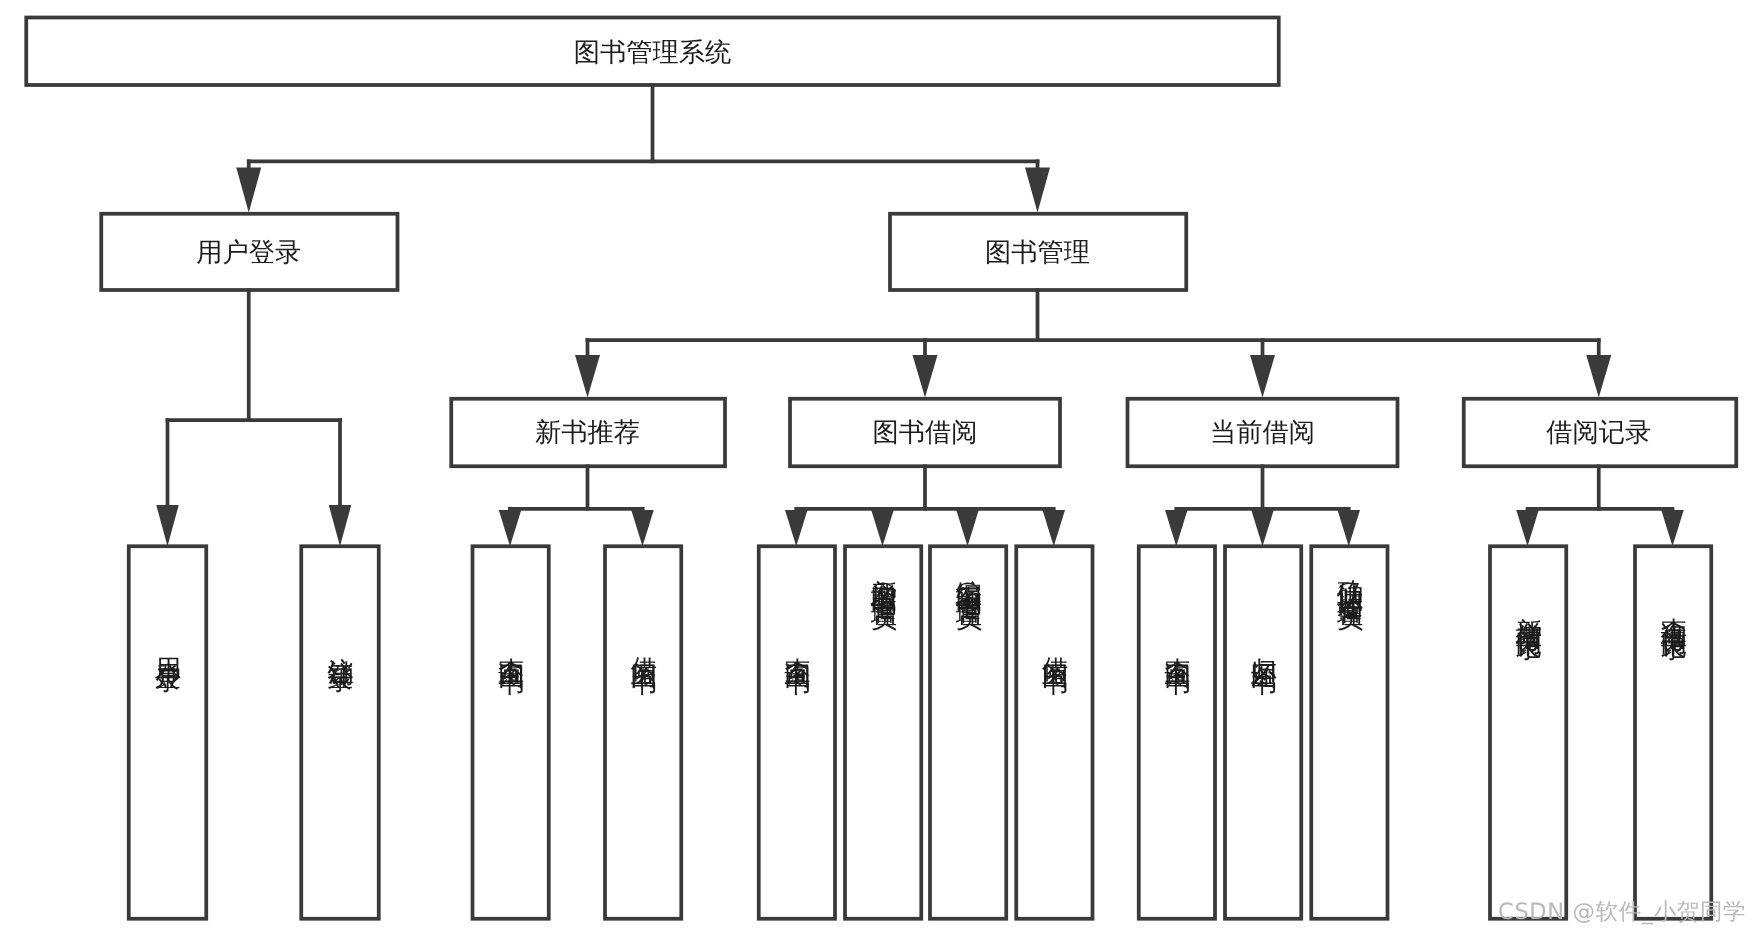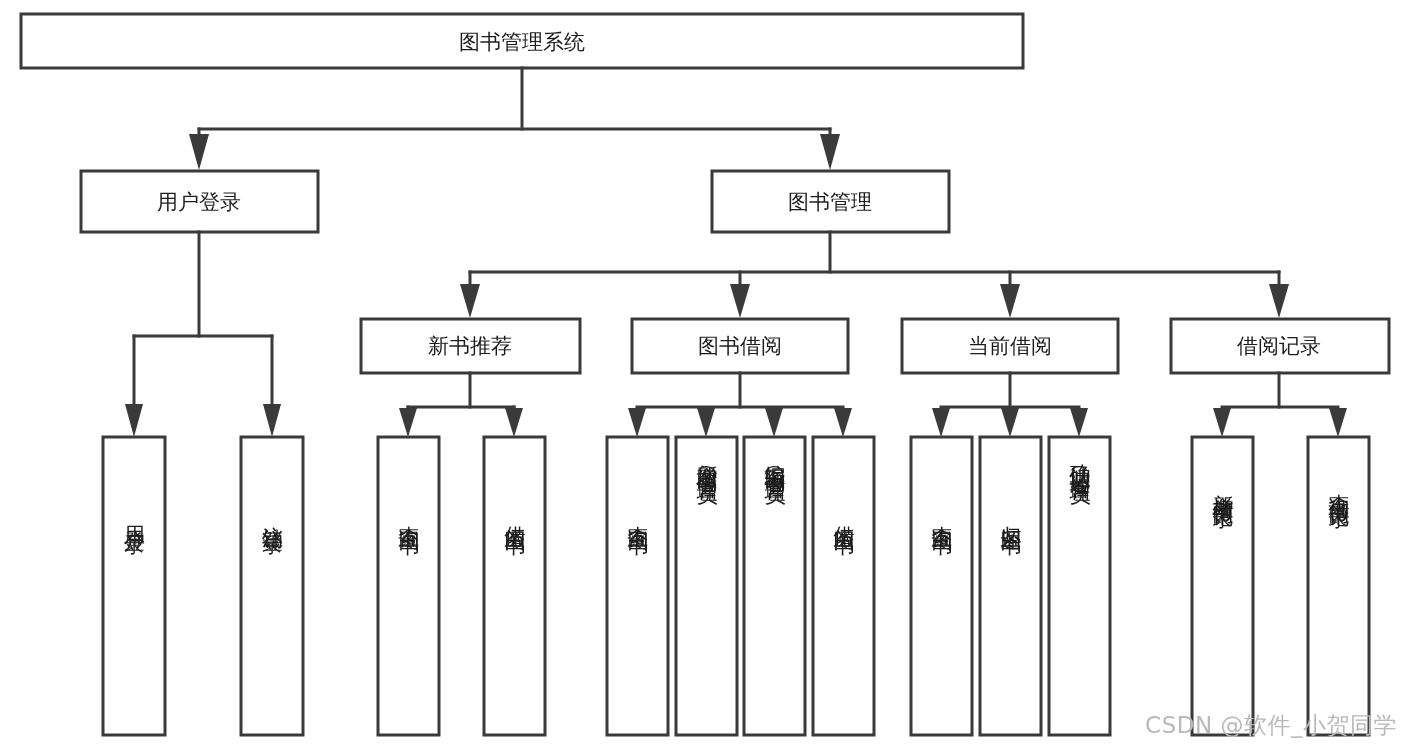--- a/index.html
+++ b/index.html
@@ -65,21 +65,21 @@
     color: #1c1c1c;
     letter-spacing: 3px;
     white-space: nowrap;
     text-align: center;
   }
   #watermark {
     position: absolute;
     right: 8px;
     bottom: 6px;
     font-family: "DejaVu Sans", "Liberation Sans", sans-serif;
-    font-size: 23px;
+    font-size: 18px;
     color: #b9b9b9;
     letter-spacing: 0.5px;
     white-space: nowrap;
   }
 </style>
 </head>
 <body>
 
 <div id="diagram-root">
 

